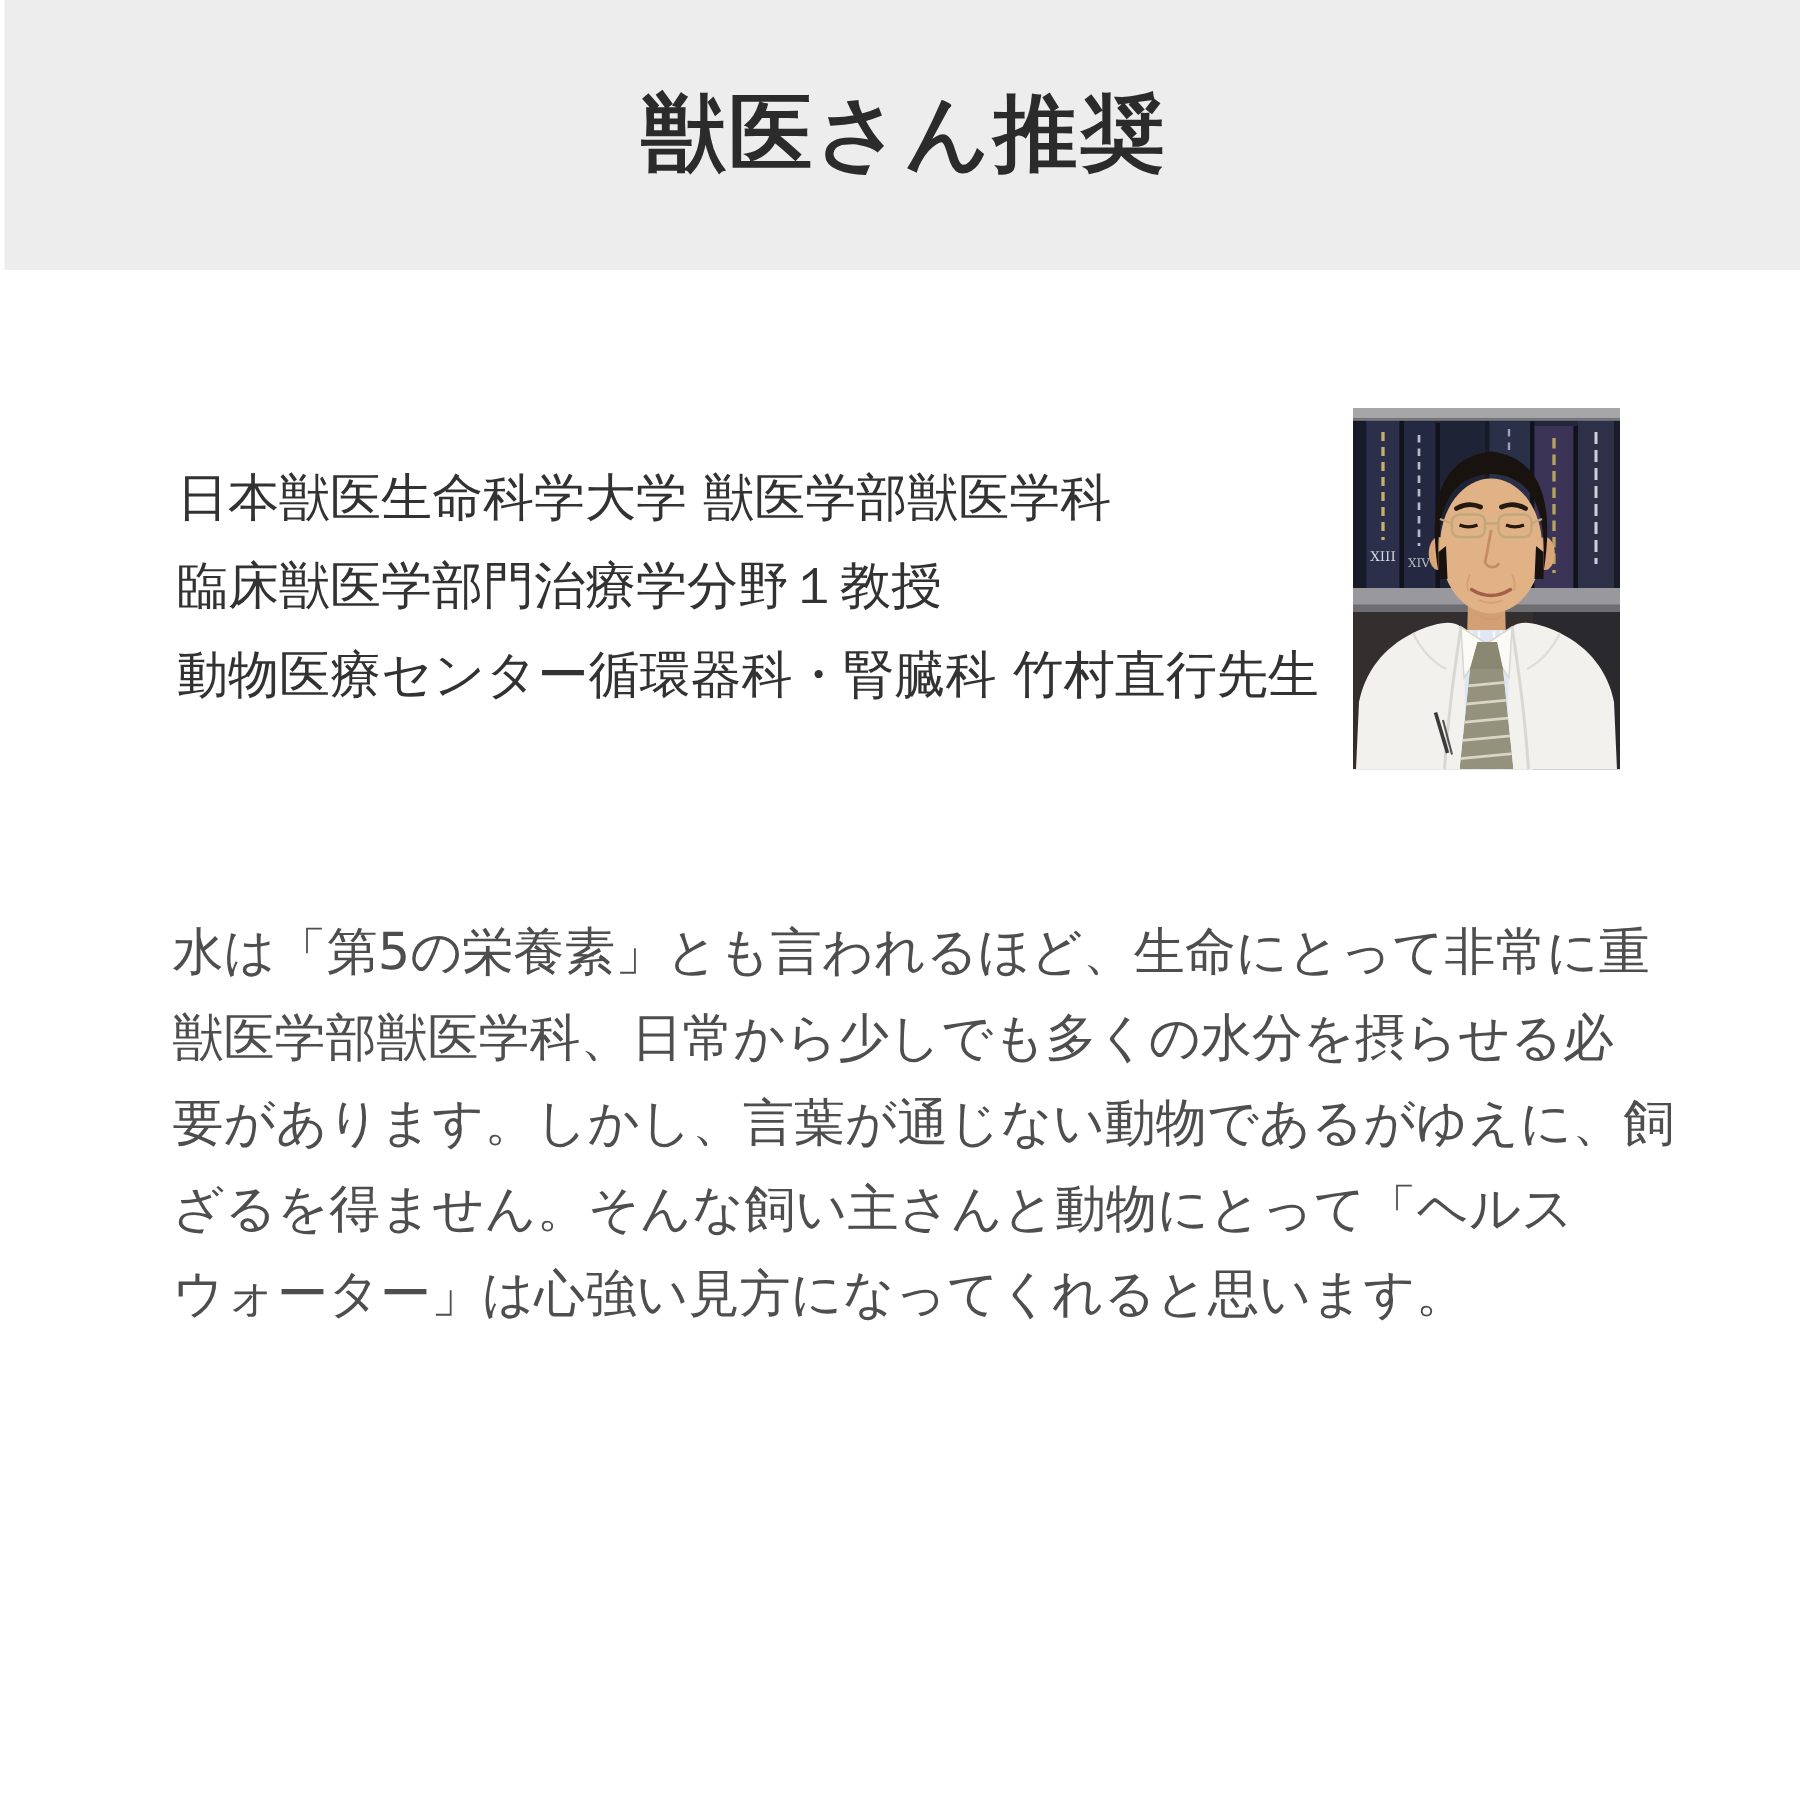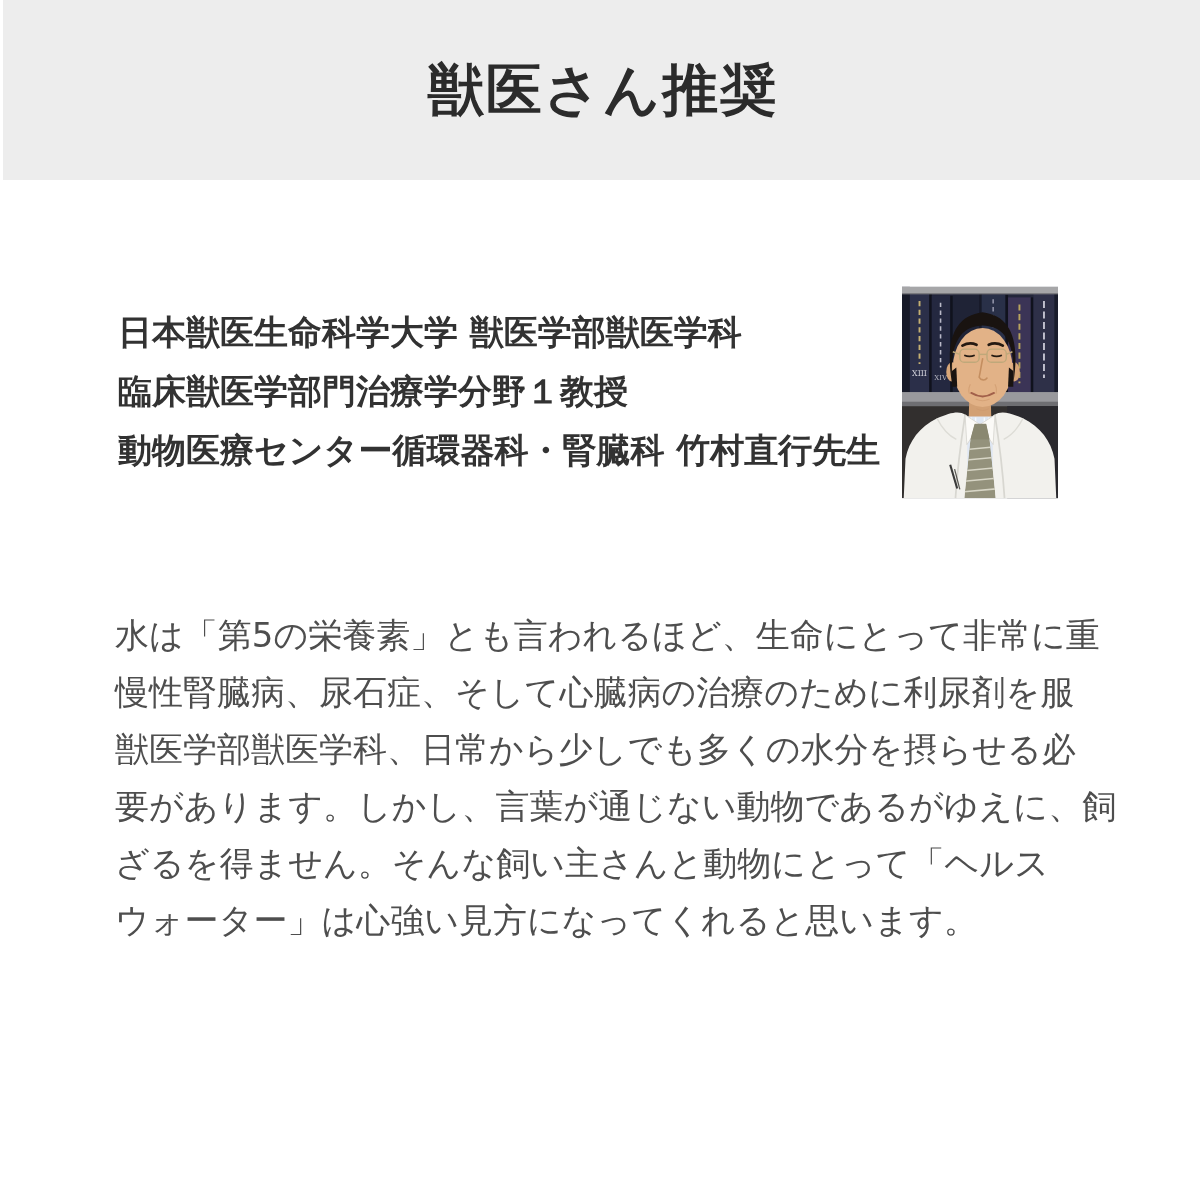--- a/index.html
+++ b/index.html
@@ -20,25 +20,25 @@
     position:absolute;left:3px;top:0;width:1200px;height:180px;
     background:var(--header-bg);
     display:flex;align-items:center;justify-content:center;
   }
   .band h1{
     font-size:56px;font-weight:700;letter-spacing:2px;
     color:var(--header-text);line-height:1;
   }
   .credentials{
     position:absolute;left:118px;top:303px;
-    font-size:34px;font-weight:700;line-height:59px;
+    font-size:34px;font-weight:400;line-height:59px;
     color:var(--credentials-color);white-space:nowrap;
   }
   .photo{
-    position:absolute;left:902px;top:272px;width:156px;height:241px;
+    position:absolute;left:902px;top:272px;width:178px;height:241px;
     overflow:hidden;
   }
   .photo svg{display:block;width:100%;height:100%;}
   .body-text{
     position:absolute;left:115px;top:575px;
     font-size:34px;font-weight:400;line-height:57px;
     color:var(--body-color);white-space:nowrap;margin-top:32px;
   }
 </style>
 </head>
@@ -167,20 +167,19 @@
           <path d="M79,121 Q92,129 105,121" fill="none" stroke="#a2604a" stroke-width="2.2" stroke-linecap="round"></path>
           <path d="M84,128 Q92,132 100,128" fill="none" stroke="#cf9a6e" stroke-width="1.2" opacity="0.6"></path>
           <path d="M85,139 Q92,143 99,139" fill="none" stroke="#c9956b" stroke-width="1" opacity="0.5"></path>
         </g>
       </svg>
     </figure>
   </section>
 
   <section class="body-text">
     <div>水は「第5の栄養素」とも言われるほど、生命にとって非常に重</div>
-    <div>慢性腎臓病、尿石症、そして心臓病の治療のために利尿剤を服</div>
     <div>獣医学部獣医学科、日常から少しでも多くの水分を摂らせる必</div>
     <div>要があります。しかし、言葉が通じない動物であるがゆえに、飼</div>
     <div>ざるを得ません。そんな飼い主さんと動物にとって「ヘルス</div>
     <div>ウォーター」は心強い見方になってくれると思います。</div>
   </section>
 
 </div>
 
 </body></html>

